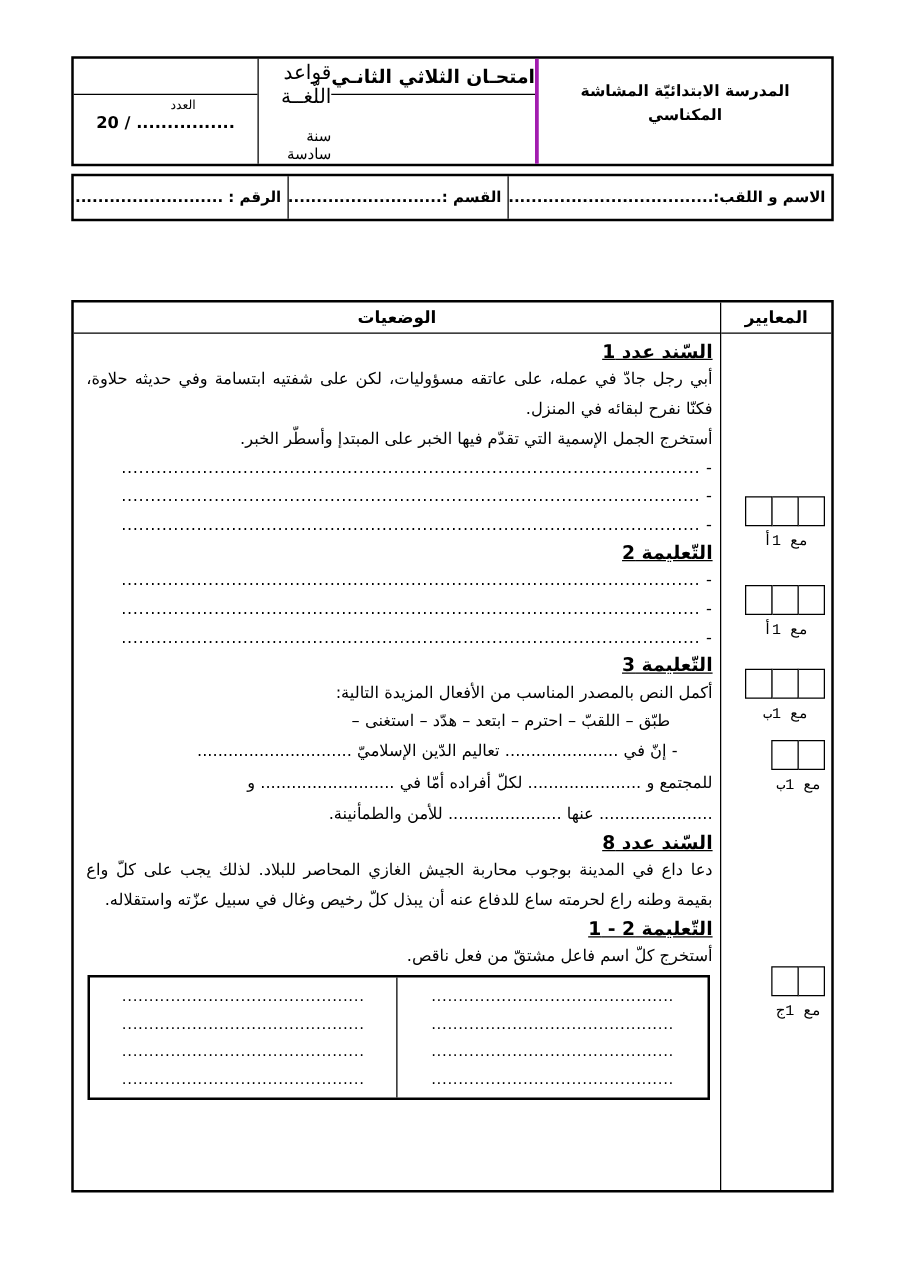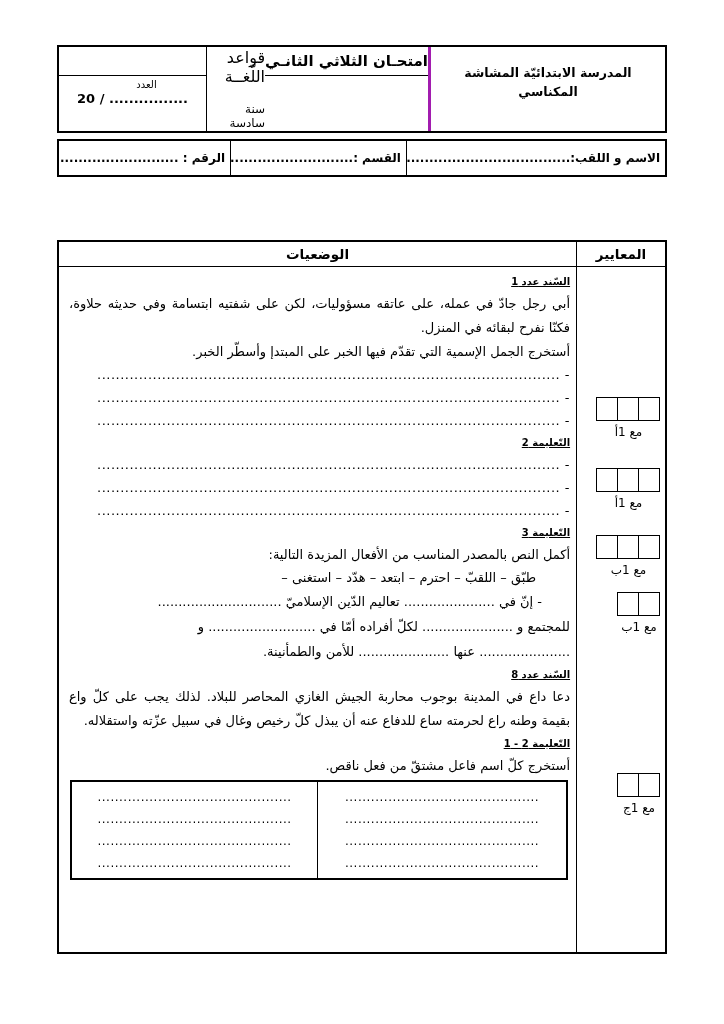--- a/index.html
+++ b/index.html
@@ -39,22 +39,22 @@
   
   .main-table{
     position:absolute; left:57px; top:200px; width:610px; height:714px;
     border:2px solid #000; display:flex; flex-direction:row; direction:ltr;margin-top:40px;
   }
   .col-criteria{ width:98px; border-left:1px solid #000; display:flex; flex-direction:column; direction:rtl; order:2;}
   .col-content{ flex:1; display:flex; flex-direction:column; direction:rtl; order:1;}
   .col-header{ height:25px; border-bottom:1px solid #000; display:flex; align-items:center; justify-content:center;
     font-weight:bold; font-size:13.5px; }
   .content-body{ flex:1; padding:4px 6px 0 10px; font-size:13px; overflow:hidden; }
-  .crit-body{ flex:1; position:relative; }
-  .sec-title{ font-weight:bold; font-size:10px; text-decoration:underline; line-height:21px; }
+  .crit-body{ flex:1; position:relative;font-family:Liberation Mono, monospace; }
+  .sec-title{ font-weight:bold; font-size:15px; text-decoration:underline; line-height:21px; }
   .body-par{ line-height:24px; text-align:justify; }
   .instr{ line-height:23px; white-space:nowrap; overflow:hidden; }
   .ans-line{ line-height:23px; white-space:nowrap; overflow:hidden; padding-left:28px; letter-spacing:0.5px; }
   .verbs{ line-height:23px; padding-right:34px; white-space:nowrap; overflow:hidden; }
   .fill-line{ line-height:25px; white-space:nowrap; overflow:hidden; }
   .fill-indent{ padding-right:28px; }
   
   .inner-table{ margin-top:3px; margin-right:2px; width:498px; height:100px; border:2px solid #000;
     display:flex; flex-direction:row; direction:ltr; }
   .inner-col{ display:flex; flex-direction:column; justify-content:center; text-align:center; direction:rtl; }

